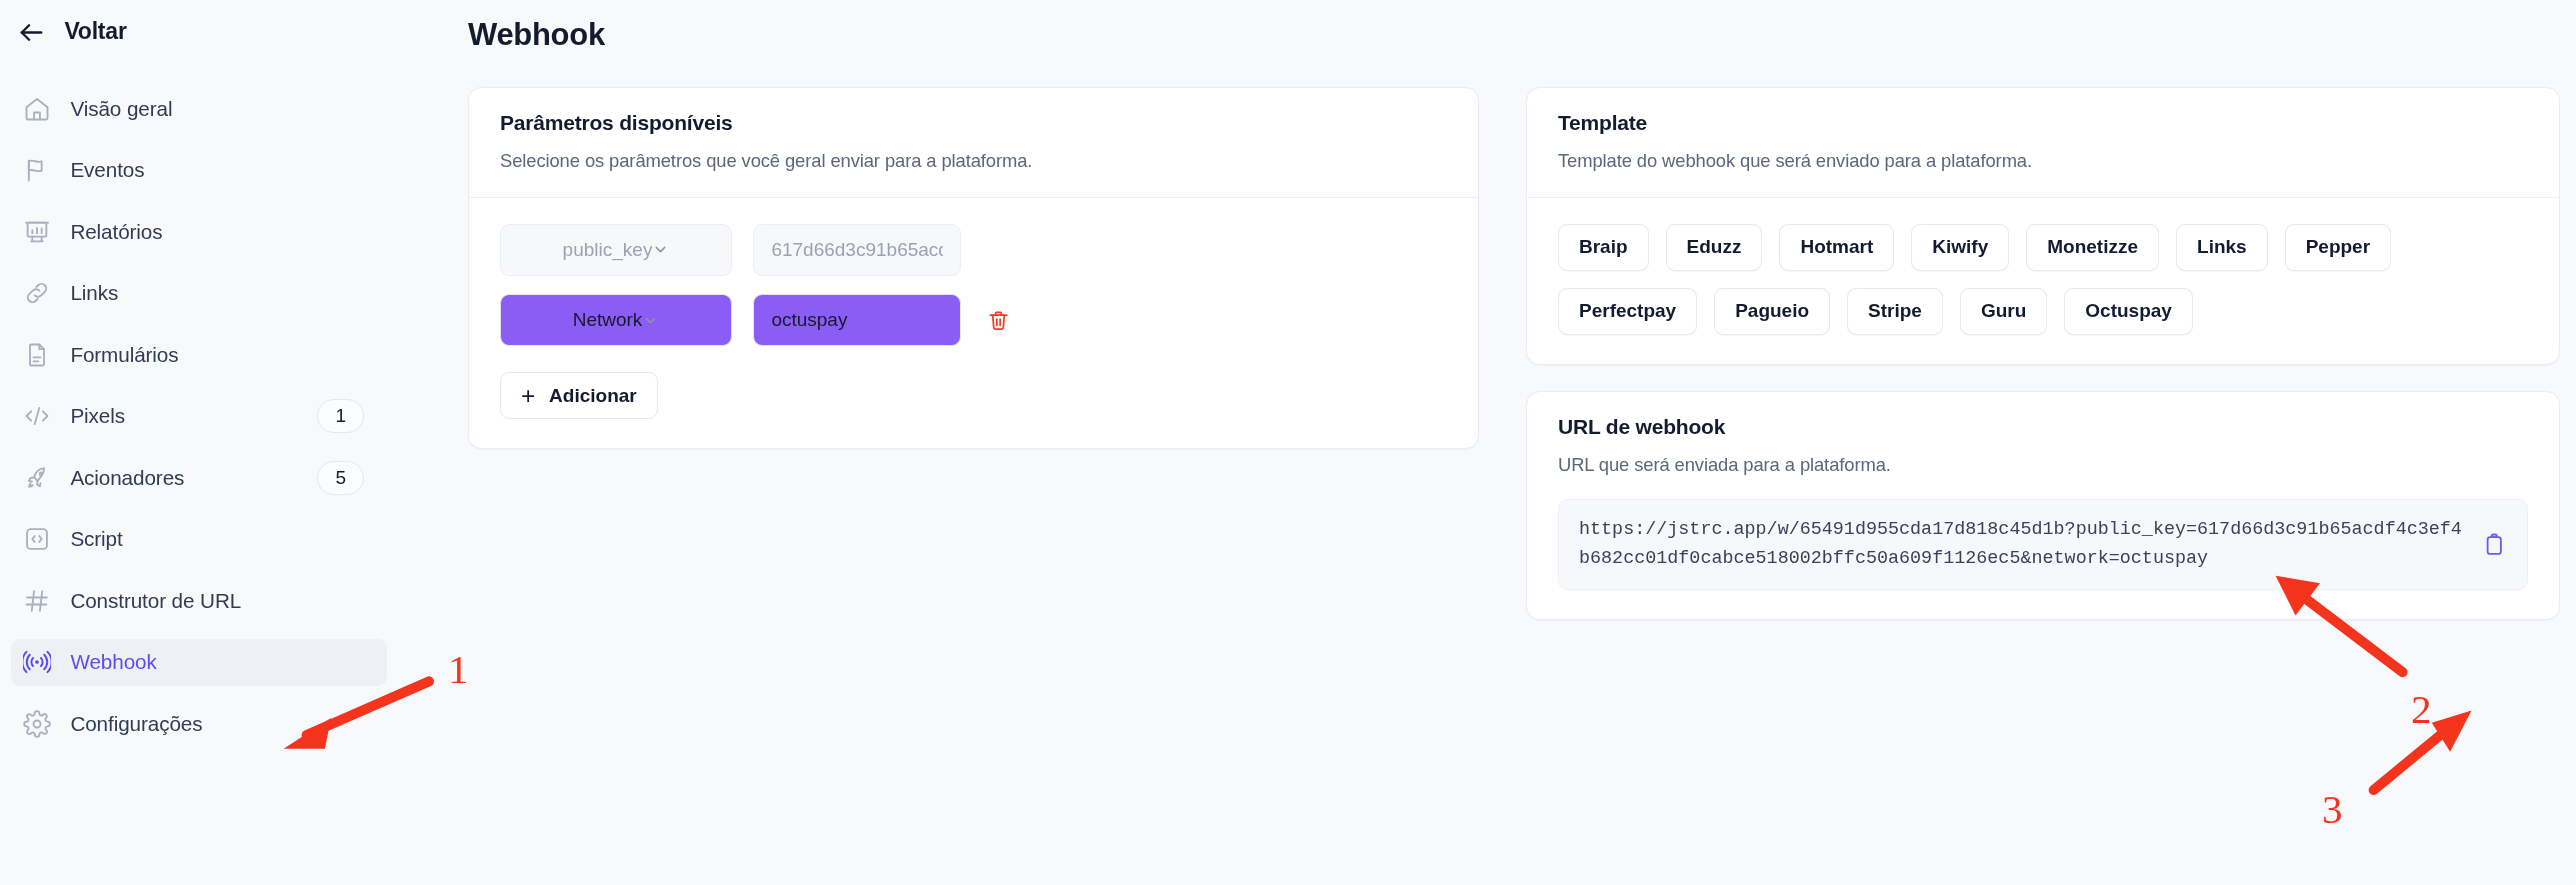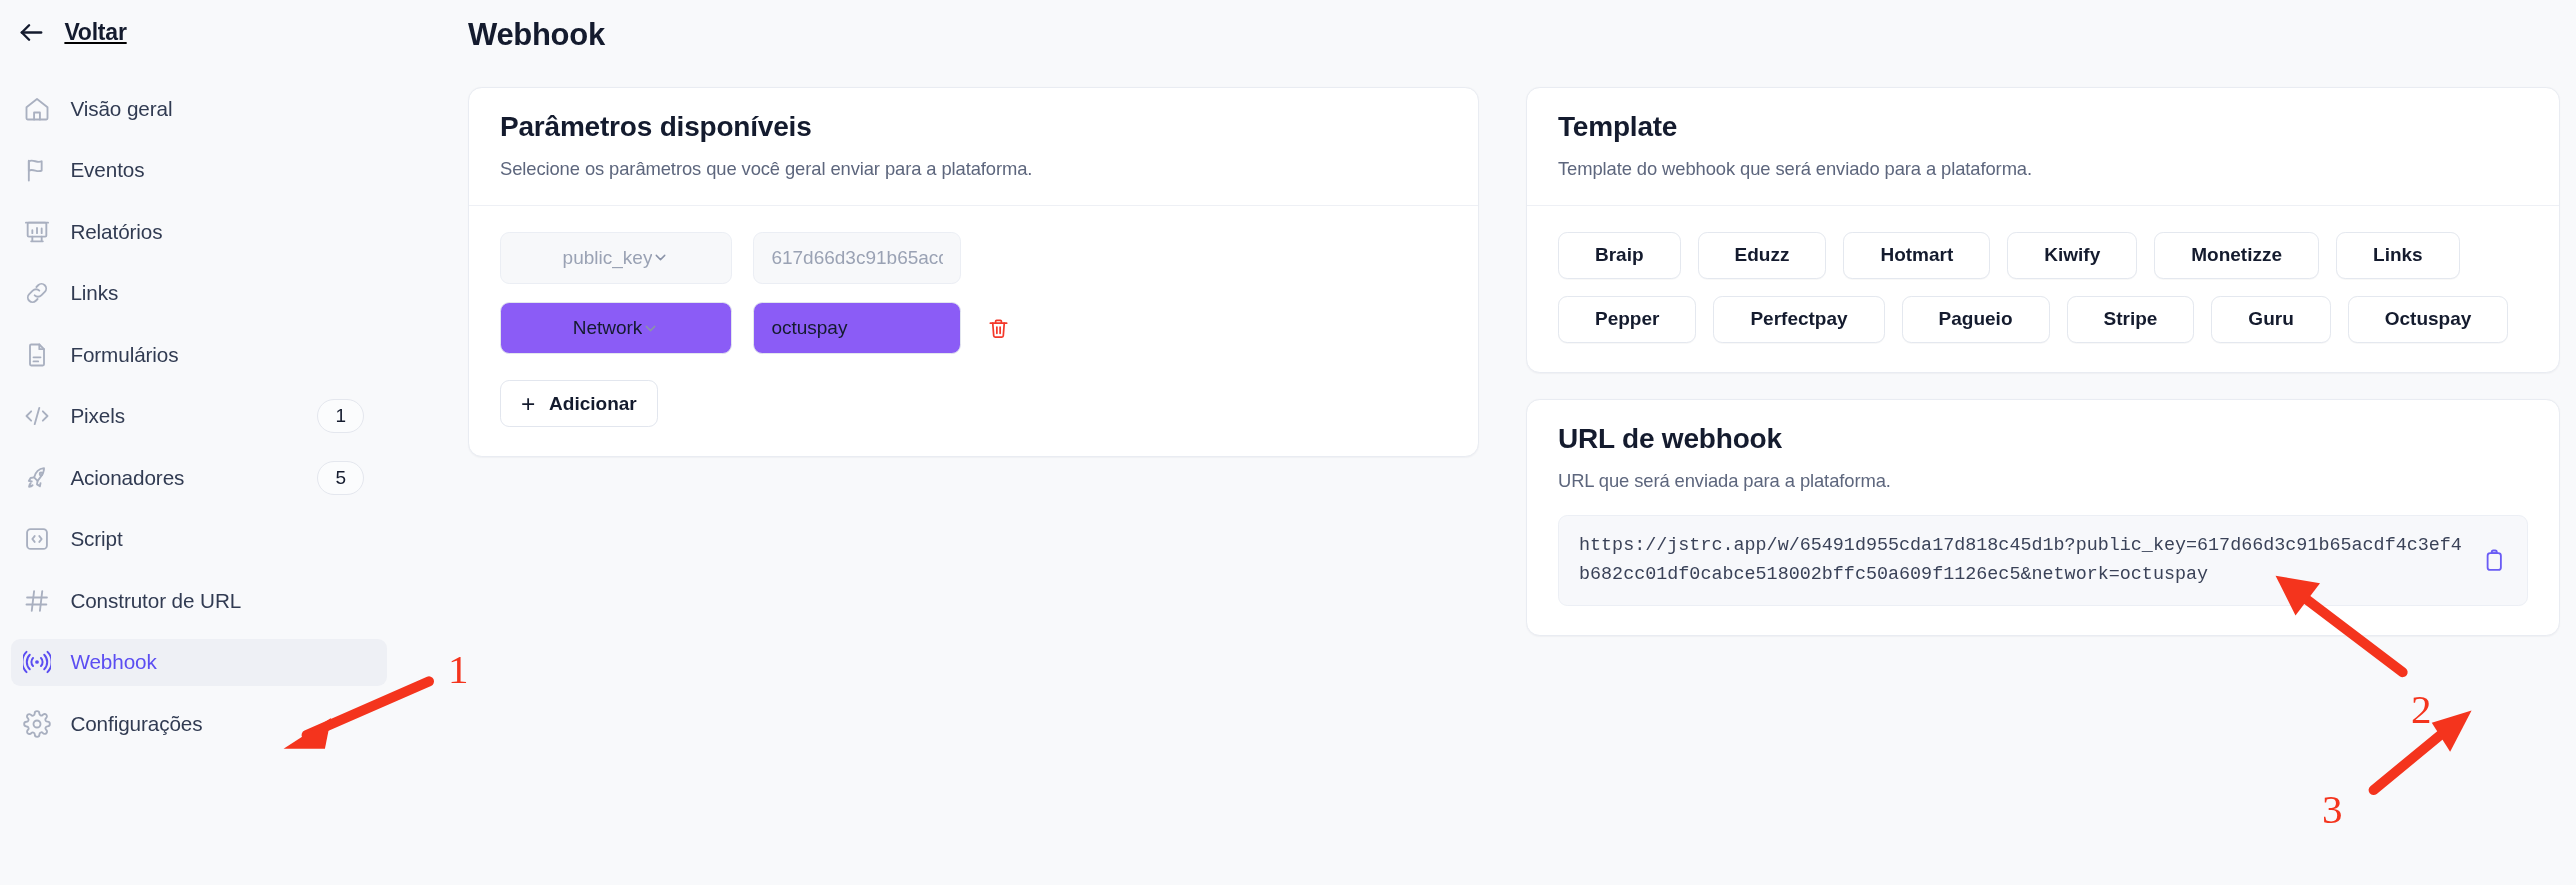--- a/index.html
+++ b/index.html
@@ -24,25 +24,23 @@
   .sidebar {
     width: 398px;
     flex: 0 0 398px;
     height: 885px;
     background: #f8f9fb;
     padding: 0;
     position: relative;
   }
   .back-row {
     display: flex;
-    align-items: center;
     gap: 18.4px;
     padding: 18.4px 0 0 17px;
     height: 47px;
-    text-decoration: underline;
   }
   .back-arrow { width: 29px; height: 29px; display: block; }
   .back-label {
     font-size: 23px;
     font-weight: 700;
     color: #141b2e;
     letter-spacing: -0.2px;
   }
 
   .nav {
@@ -121,21 +119,21 @@
     border: 0.8px solid #e9ecf2;
     border-radius: 13.8px;
     box-shadow: 0 0.8px 1.5px rgba(20,27,46,0.04);
     overflow: hidden;
   }
   .card-head {
     padding: 23px 31px 24.5px 31px;
     border-bottom: 0.8px solid #eef0f5;
   }
   .card-title {
-    font-size: 28px;
+    font-size: 21px;
     font-weight: 700;
     color: #141b2e;
     letter-spacing: -0.2px;
     margin-bottom: 15.3px;
   }
   .card-sub {
     font-size: 18.4px;
     color: #5d667d;
     letter-spacing: -0.1px;
   }
@@ -198,21 +196,21 @@
   .add-plus { font-size: 24.5px; font-weight: 400; line-height: 1; color:#141b2e; }
 
   
   .chips {
     display: flex;
     flex-wrap: wrap;
     gap: 17px;
   }
   .chip {
     height: 47px;
-    padding: 0 36px;
+    padding: 0 20px;
     border: 0.8px solid #e4e8ef;
     border-radius: 9.2px;
     background: #fff;
     display: inline-flex;
     align-items: center;
     justify-content: center;
     font-size: 19px;
     font-weight: 600;
     color: #141b2e;
     cursor: pointer;

